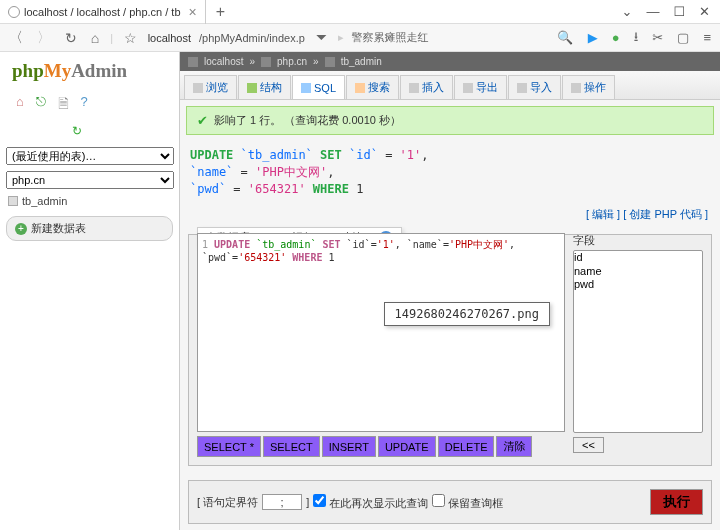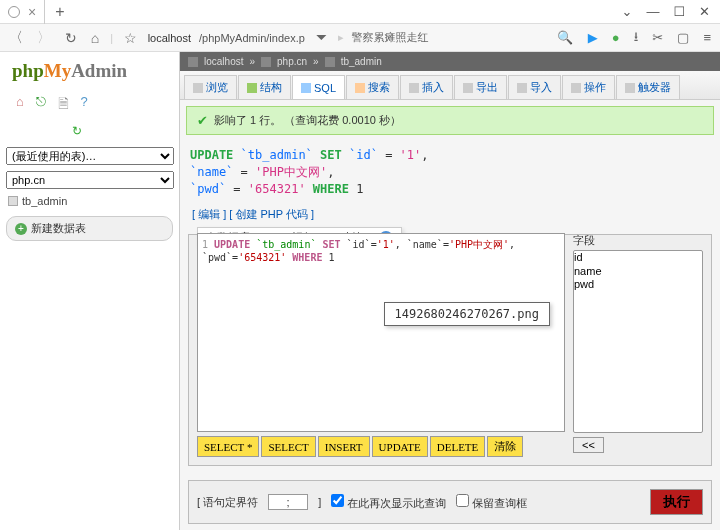--- a/index.html
+++ b/index.html
@@ -39,49 +39,50 @@
 .tabs { background: linear-gradient(#f8f8f8,#e8e8e8); border-bottom: 1px solid #ccc; padding: 4px 4px 0; display: flex; gap: 1px; }
 .tabitem { padding: 4px 8px; border: 1px solid #ccc; border-bottom: none; background: #f0f0f0; font-size: 11px; display: flex; gap: 3px; align-items: center; color: #0056b3; }
 .tabitem.active { background: #fff; }
 .ti-ico { width: 10px; height: 10px; display: inline-block; }
 .success { margin: 6px; padding: 6px 10px; background: #d6f5c6; border: 1px solid #a3d977; font-size: 11px; color: #333; display: flex; align-items: center; gap: 6px; }
 .check { color: #3a3; font-size: 13px; }
 .sqlbox { margin: 6px 10px; font-family: Consolas, monospace; font-size: 12px; line-height: 1.4; }
 .sqlbox .kw { color: #28a745; font-weight: bold; }
 .sqlbox .str { color: #d63384; }
 .sqlbox .id { color: #0d6efd; }
-.links { text-align: left; padding: 4px 12px; font-size: 11px; color: #0056b3; }
+.links { text-align: right; padding: 4px 12px; font-size: 11px; color: #0056b3; }
 .fieldset { margin: 8px; border: 1px solid #bbb; background: #eee; padding: 8px; flex:1; display:flex; flex-direction:column; position:relative;}
 .legend { position: relative; top: -16px; background: #fff; border: 1px solid #ccc; padding: 2px 8px; display: inline-block; font-size: 11px; box-shadow: 2px 2px 4px rgba(0,0,0,.1); }
 .legend b { color: #0056b3; }
 .help { width: 14px; height: 14px; border-radius: 50%; background: #4a90d9; color: #fff; font-size: 9px; display: inline-flex; align-items:center; justify-content:center; margin-left:4px; }
 .editor-row { display: flex; gap: 8px; margin-top: -10px; flex:1;}
 .code-area { flex: 1; background: #fff; border: 1px solid #999; padding: 4px; font-family: Consolas, monospace; font-size: 10px; position: relative; height:160px;}
 .lineno { color: #999; }
 .code-area .kw2 { color: #b58; font-weight:bold;}
 .code-area .str2 { color: #b00; }
 .code-area .tbl2 { color: #080; }
 .tooltip { position: absolute; right: 14px; top: 68px; border: 1px solid #666; background: #fff; padding: 4px 10px; font-size: 12px; box-shadow: 2px 2px 4px rgba(0,0,0,.2); }
 .fieldlist { width: 130px; display:flex; flex-direction:column;}
 .fieldlist label { font-size: 11px; margin-bottom: 2px; }
 .fieldlist select { flex:1; border: 1px solid #999; font-size: 11px; }
 .btnrow { margin-top: 4px; display: flex; gap: 2px; }
-.btnrow button, .footbtn { font-size: 11px; padding: 2px 6px; background: #fde047; border: 1px solid #999; font-family: Liberation Serif, serif; }
+.btnrow button, .footbtn { font-size: 11px; padding: 2px 6px; background: #8b5cf6; border: 1px solid #999; }
 .collapse { margin: 4px 0; }
 .collapse button { font-size: 11px; padding: 1px 8px; border:1px solid #999; background:#eee;}
-.footer { margin: 6px 8px; padding: 8px; border: 1px solid #bbb; background: #eee; display: flex; align-items: center; gap: 10px; font-size: 11px; }
+.footer { margin: 6px 8px; padding: 8px; border: 1px solid #bbb; background: #eee; display: flex; align-items: center; gap: 4px; font-size: 11px; }
 .delim { width: 40px; border: 1px solid #999; background: #fff; text-align: center; padding: 1px; }
 .exec { margin-left: auto; padding: 3px 12px; border: 1px solid #999; background: #b91c1c; font-weight: bold; }
 </style>
 </head>
 <body>
 
 <div class="titlebar">
   <div class="tab">
     <span class="globe"></span>
+    <span>localhost / localhost / php.cn / tb</span>
     <span class="tab-close">×</span>
   </div>
   <div class="plus-tab">+</div>
   <div class="winctrl">
     <span>⌄</span>
     <span>—</span>
     <span>☐</span>
     <span>✕</span>
   </div>
 </div>
@@ -164,24 +165,20 @@
           <span>导出</span>
         </div>
       <div class="tabitem">
           <span class="ti-ico" style="background:#ccc"></span>
           <span>导入</span>
         </div>
       <div class="tabitem">
           <span class="ti-ico" style="background:#ccc"></span>
           <span>操作</span>
         </div>
-      <div class="tabitem">
-          <span class="ti-ico" style="background:#ccc"></span>
-          <span>触发器</span>
-        </div>
     </div>
     <div class="success">
         <span class="check">✔</span>
         <span>影响了 1 行。 （查询花费 0.0010 秒）</span>
       </div>
     <div class="sqlbox">
       <span class="kw">UPDATE</span> <span class="id">`tb_admin`</span> <span class="kw">SET</span> <span class="id">`id`</span> <span>=</span> <span class="str">'1'</span><span>,</span><br>
       <span class="id">`name`</span> <span>= </span><span class="str">'PHP中文网'</span><span>,</span><br>
       <span class="id">`pwd`</span> <span>= </span><span class="str">'654321'</span> <span class="kw">WHERE</span> <span>1</span>
     </div>

